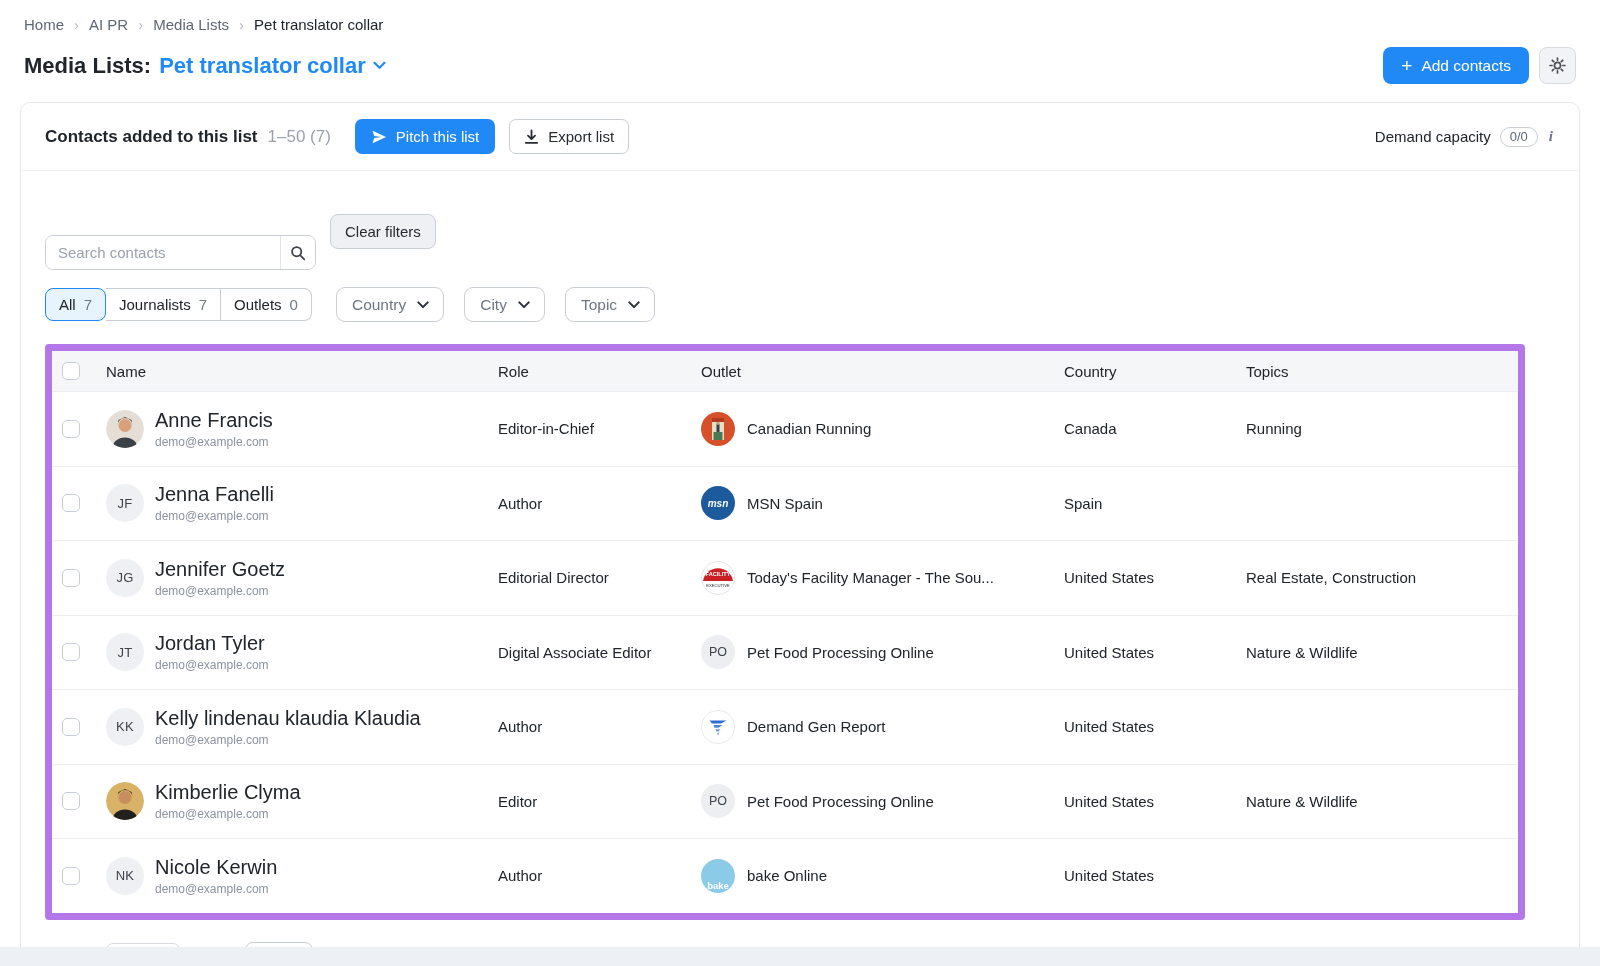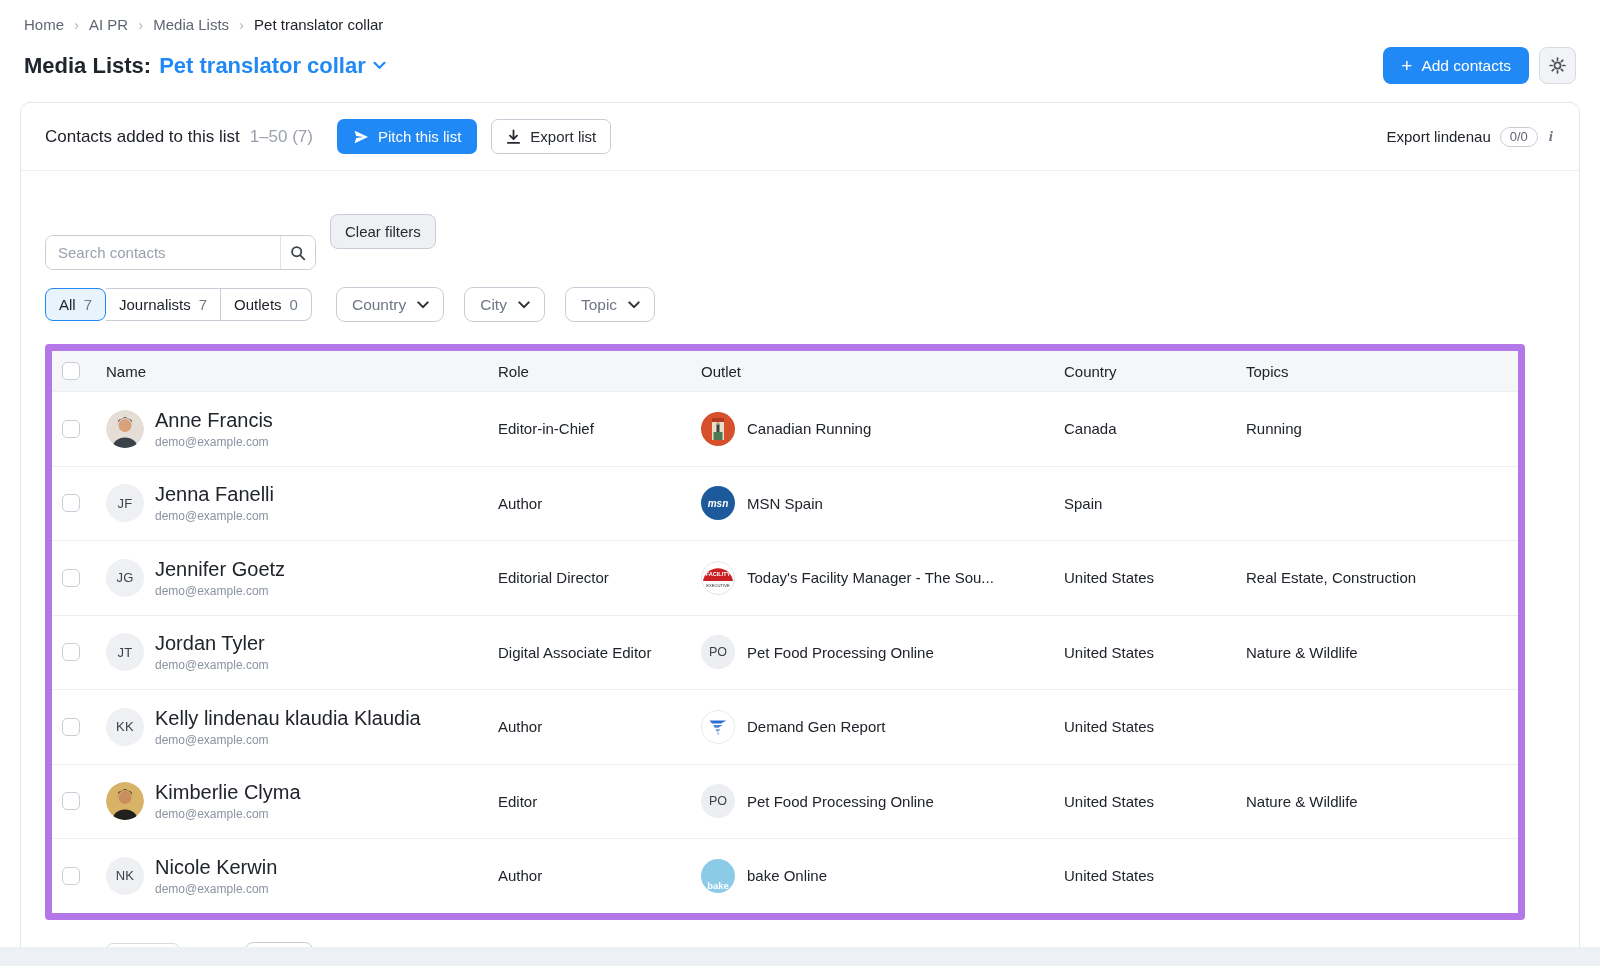--- a/index.html
+++ b/index.html
@@ -37,21 +37,21 @@
   
   .card {
     margin: 18px 20px 0 20px; width:1560px;
     background:#fff; border:1px solid #e4e7ec; border-radius:10px;
   }
   .card-header {
     display:flex; align-items:center; justify-content:space-between;
     padding: 16px 24px; border-bottom:1px solid #eceef2;
   }
   .card-header-left { display:flex; align-items:center; gap:14px; }
-  .list-title { font-size:17px; font-weight:400; color:#20242b; }
+  .list-title { font-size:17px; font-weight:700; color:#20242b; }
   .list-range { font-size:17px; color:#9aa1ac; margin-left:-4px; }
   .btn-pitch {
     background:#2189f5; color:#fff; border:none; border-radius:7px; height:35px;
     padding:0 16px; font-size:15px; font-weight:500; display:flex; align-items:center; gap:9px;
     cursor:pointer; font-family:inherit; margin-left:10px;
   }
   .btn-export {
     background:#fff; color:#262a31; border:1px solid #c9ced6; border-radius:7px; height:35px;
     padding:0 14px; font-size:15px; display:flex; align-items:center; gap:9px; cursor:pointer; font-family:inherit;
   }
@@ -202,21 +202,21 @@
         <button class="btn-export">
           <svg width="15" height="16" viewBox="0 0 15 16">
             <g stroke="#262a31" stroke-width="1.8" fill="none" stroke-linecap="round" stroke-linejoin="round">
               <path d="M7.5 1.5v8.2M4 6.7l3.5 3.5L11 6.7M1.8 13.8h11.4"></path>
             </g>
           </svg>
           <span>Export list</span>
         </button>
       </div>
       <div class="capacity">
-        <span>Export lindenau</span>
+        <span>Demand capacity</span>
         <span class="capacity-badge">0/0</span>
         <span class="info-i">i</span>
       </div>
     </div>
 
     <div class="filters">
       <div class="search-row">
         <div class="search-box">
           <input type="text" placeholder="Search contacts" style="">
           <div class="search-btn">

